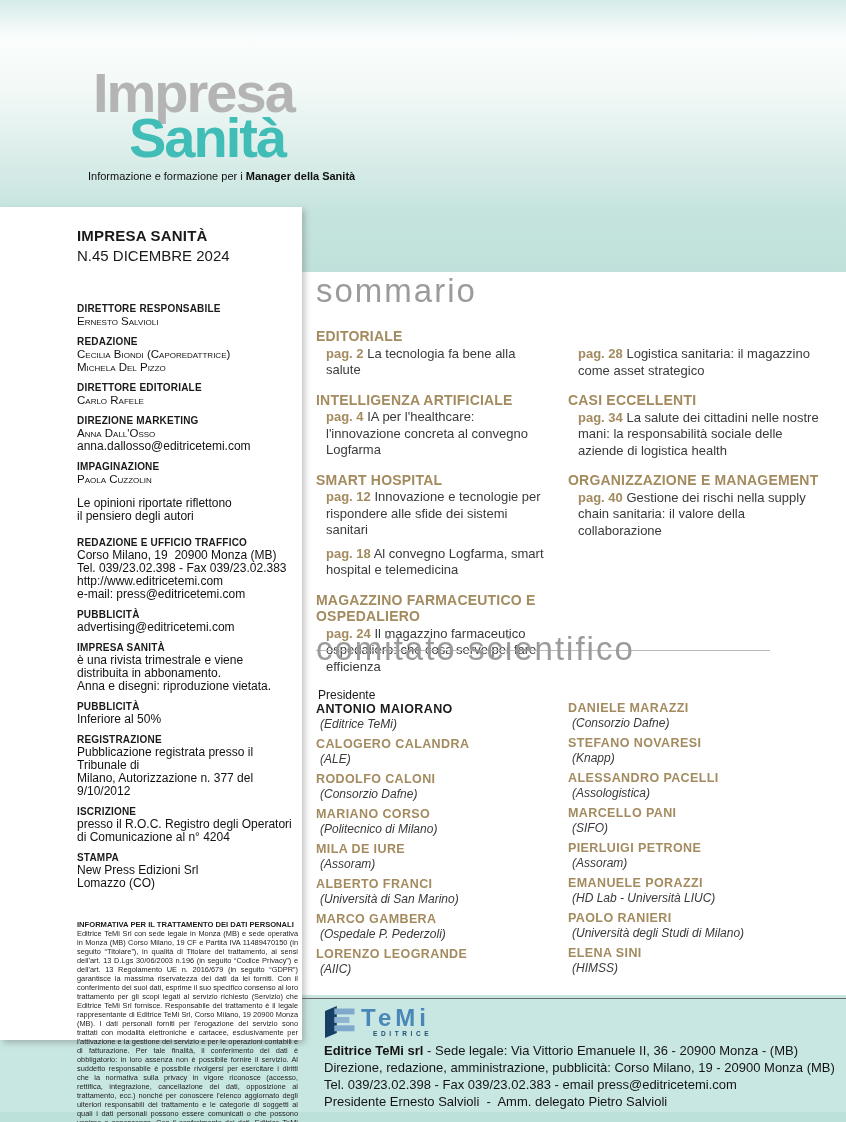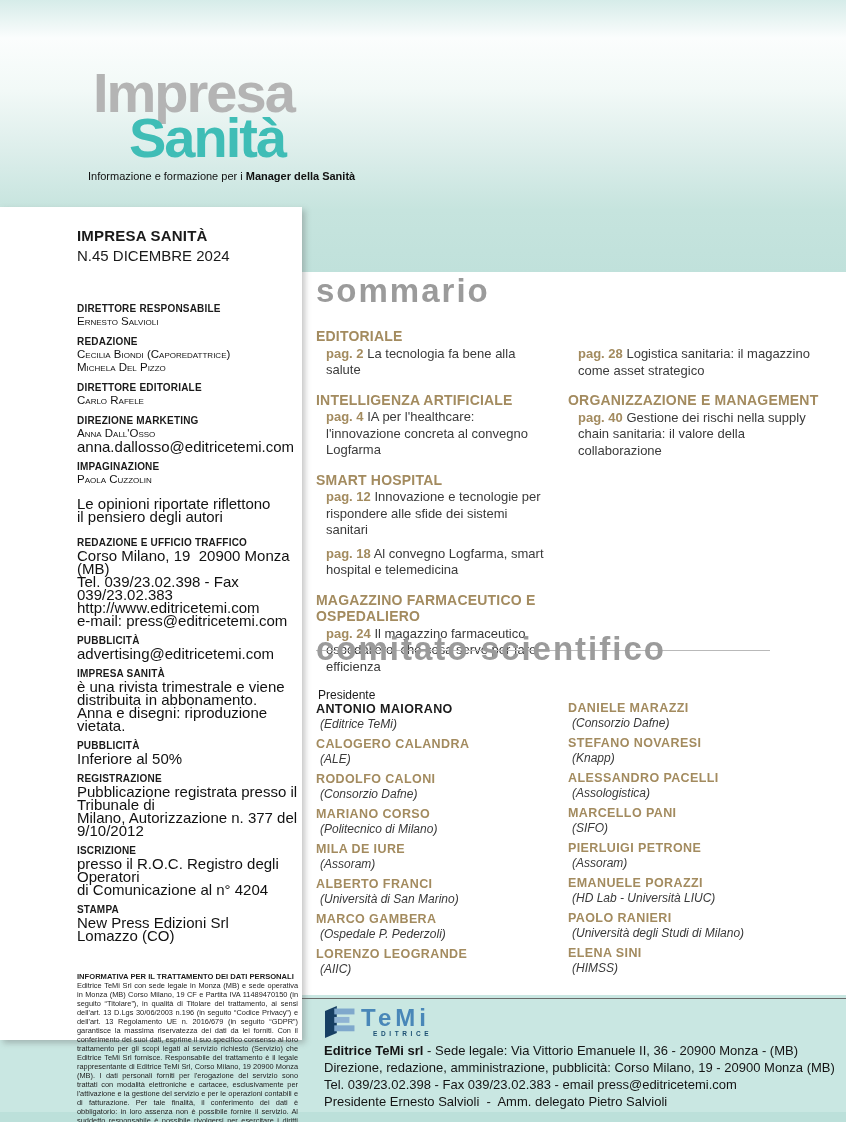--- a/index.html
+++ b/index.html
@@ -37,31 +37,31 @@
     position:absolute; left:0; top:207px; width:302px; height:833px;
     background:#ffffff; z-index:3;
     box-shadow:3px 3px 6px rgba(90,90,90,0.35);
     padding:20px 0 10px 77px;
   }
   .issue-title { font-size:15px; font-weight:bold; letter-spacing:0.2px; }
   .issue-number { font-size:15px; margin-top:3px; }
   .masthead { margin-top:38px; }
   .mh-sec { margin-top:7px; }
   .mh-label { font-size:10px; font-weight:bold; letter-spacing:0.2px; line-height:13px; }
-  .mh-line { font-size:15px; line-height:13px; color:#111; }
+  .mh-line { font-size:12px; line-height:13px; color:#111; }
   .sc { font-variant:small-caps; font-size:11.5px; }
   .opinions { margin-top:11px; margin-bottom:13px; }
   .privacy { margin-top:30px; padding-right:4px; }
   .privacy-title { font-size:7.6px; font-weight:bold; line-height:9px; }
   .privacy-text { font-size:7.4px; line-height:9px; text-align:justify; color:#222; }
 
   
   .toc { position:absolute; left:316px; top:274px; width:520px; z-index:2; }
   .big-title {
-    font-size:33px; font-weight:bold; color:#9b9b9b;
+    font-size:33px; font-weight:normal; color:#9b9b9b;
     letter-spacing:2px; line-height:34px;
   }
   .toc-cols { display:flex; margin-top:20px; }
   .toc-col-left { width:236px; }
   .toc-col-right { width:252px; margin-left:16px; }
   .toc-sec { margin-bottom:13px; }
   .toc-sec-title {
     font-size:14px; font-weight:bold; color:#a38b5f;
     line-height:16.5px; margin-bottom:1px; letter-spacing:0.2px;
   }
@@ -205,20 +205,24 @@
         <p class="toc-entry"><span class="toc-page">pag. 18</span> <span>Al convegno Logfarma, smart hospital e telemedicina</span></p>
       </div>
       <div class="toc-sec">
         <div class="toc-sec-title">MAGAZZINO FARMACEUTICO E OSPEDALIERO</div>
         <p class="toc-entry"><span class="toc-page">pag. 24</span> <span>Il magazzino farmaceutico ospedaliero: che cosa serve per fare efficienza</span></p>
       </div>
     </div>
     <div class="toc-col-right">
       <div class="toc-sec no-title">
         <p class="toc-entry"><span class="toc-page">pag. 28</span> <span>Logistica sanitaria: il magazzino come asset strategico</span></p>
+      </div>
+      <div class="toc-sec">
+        <div class="toc-sec-title">CASI ECCELLENTI</div>
+        <p class="toc-entry"><span class="toc-page">pag. 34</span> <span>La salute dei cittadini nelle nostre mani: la responsabilità sociale delle aziende di logistica health</span></p>
       </div>
       <div class="toc-sec">
         <div class="toc-sec-title">ORGANIZZAZIONE E MANAGEMENT</div>
         <p class="toc-entry"><span class="toc-page">pag. 40</span> <span>Gestione dei rischi nella supply chain sanitaria: il valore della collaborazione</span></p>
       </div>
     </div>
   </div>
 </div>
 
 <div class="divider"></div>

